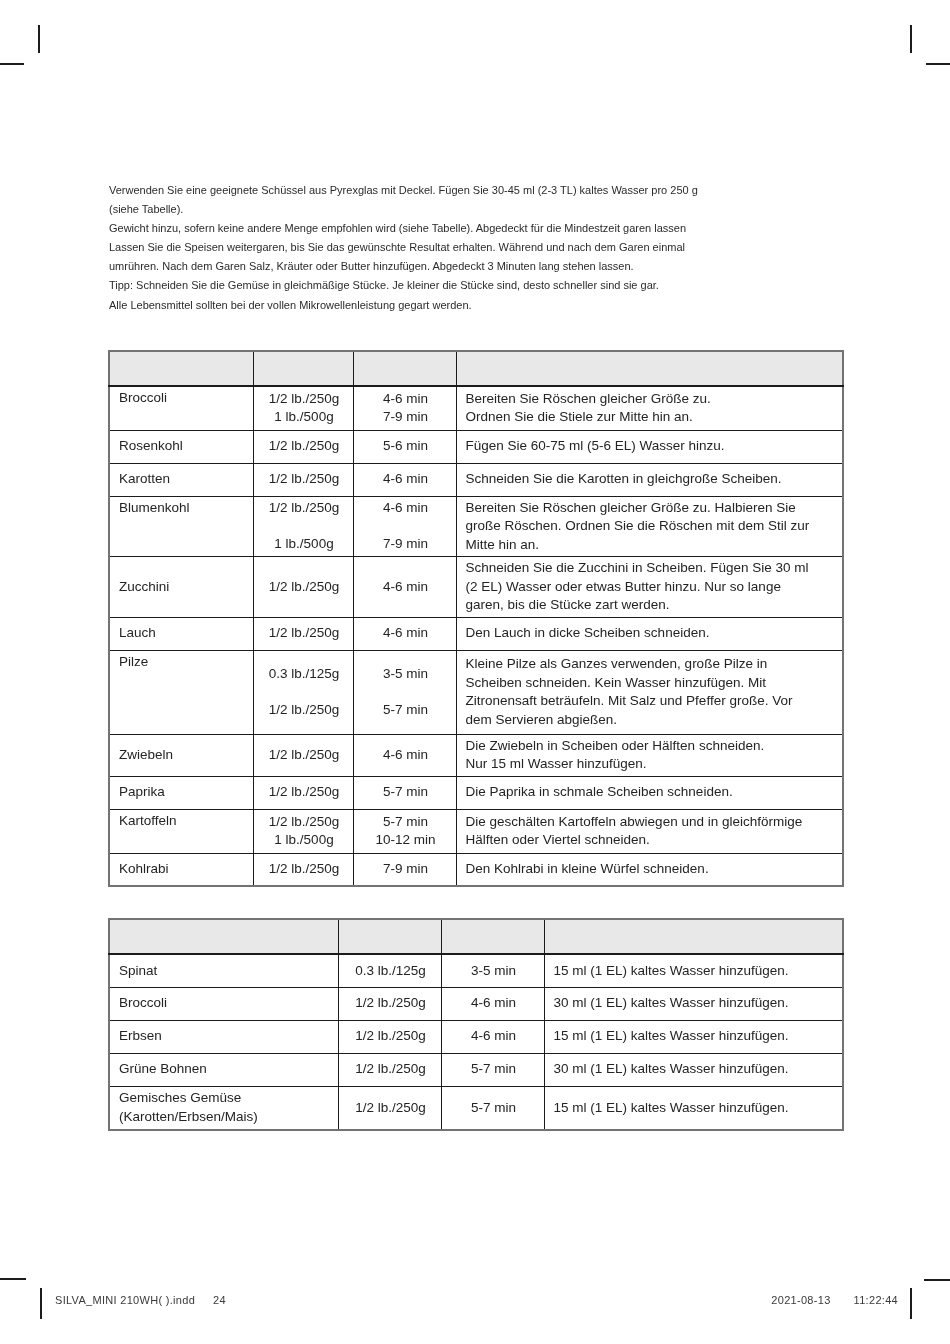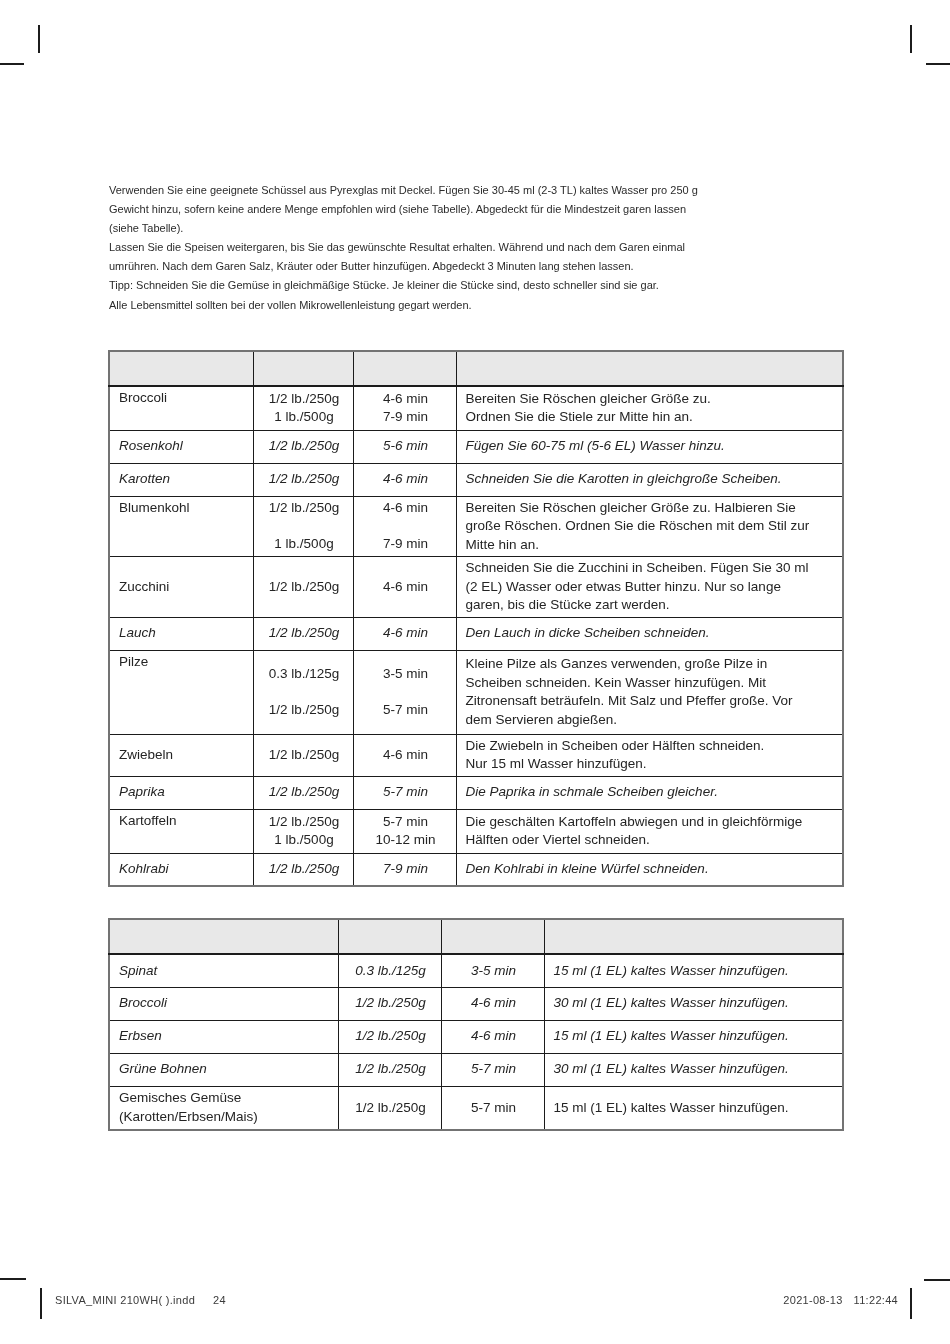--- a/index.html
+++ b/index.html
@@ -33,47 +33,47 @@
     background:#e8e8e8;height:29px;
     border-bottom:2px solid #1b1b1b;
   }
   .c{text-align:center;padding-left:4px;padding-right:2px;}
   .va-top{vertical-align:top;}
   .gap > div + div{margin-top:18px;}
   tr.h44{height:44px;}
   tr.h55{height:55px;}
   tr.h57{height:57px;}
   tr.h84{height:84px;}
-  tr.h23{height:33px;font-style:italic;}
+  tr.h23{height:33px;}
   
   .footer-text{
     position:absolute;font-size:11px;color:#3a3a3a;letter-spacing:.3px;
     white-space:nowrap;
   }
   #footer-left{left:55px;top:1294px;}
   #footer-left .pgnum{margin-left:18px;text-align:center;}
-  #footer-right{right:52px;top:1294px;display:flex;gap:11px;}
+  #footer-right{right:52px;top:1294px;display:flex;gap:23px;}
   .vbar{position:absolute;width:2px;height:31px;background:#1c1c1c;top:1288px;}
 </style>
 </head>
 <body>
 
 <div class="mark" style="left:38px;top:25px;width:2px;height:28px;"></div>
 <div class="mark" style="left:0;top:63px;width:24px;height:2px;"></div>
 <div class="mark" style="left:910px;top:25px;width:2px;height:28px;"></div>
 <div class="mark" style="left:926px;top:63px;width:24px;height:2px;"></div>
 <div class="mark" style="left:0;top:1278px;width:26px;height:2px;"></div>
 <div class="mark" style="left:924px;top:1279px;width:26px;height:2px;"></div>
 <div class="vbar" style="left:40px;"></div>
 <div class="vbar" style="left:910px;"></div>
 
 <div class="intro">
     <div>Verwenden Sie eine geeignete Schüssel aus Pyrexglas mit Deckel. Fügen Sie 30-45 ml (2-3 TL) kaltes Wasser pro 250 g</div>
+    <div>(siehe Tabelle).</div>
     <div>Gewicht hinzu, sofern keine andere Menge empfohlen wird (siehe Tabelle). Abgedeckt für die Mindestzeit garen lassen</div>
-    <div>(siehe Tabelle).</div>
     <div>Lassen Sie die Speisen weitergaren, bis Sie das gewünschte Resultat erhalten. Während und nach dem Garen einmal</div>
     <div>umrühren. Nach dem Garen Salz, Kräuter oder Butter hinzufügen. Abgedeckt 3 Minuten lang stehen lassen.</div>
     <div>Tipp: Schneiden Sie die Gemüse in gleichmäßige Stücke. Je kleiner die Stücke sind, desto schneller sind sie gar.</div>
     <div>Alle Lebensmittel sollten bei der vollen Mikrowellenleistung gegart werden.</div>
   </div>
 
 <table id="veg-table">
   <colgroup>
     <col style="width:144px;">
       <col style="width:100px;">
@@ -169,21 +169,21 @@
     <td class="c">4-6 min</td>
     <td>
           <div>Die Zwiebeln in Scheiben oder Hälften schneiden.</div>
           <div>Nur 15 ml Wasser hinzufügen.</div>
         </td>
   </tr>
   <tr class="h23">
     <td>Paprika</td>
     <td class="c">1/2 lb./250g</td>
     <td class="c">5-7 min</td>
-    <td>Die Paprika in schmale Scheiben gleicher.</td>
+    <td>Die Paprika in schmale Scheiben schneiden.</td>
   </tr>
   <tr class="h44">
     <td class="va-top">Kartoffeln</td>
     <td class="c">
           <div>1/2 lb./250g</div>
           <div>1 lb./500g</div>
         </td>
     <td class="c">
           <div>5-7 min</div>
           <div>10-12 min</div>

